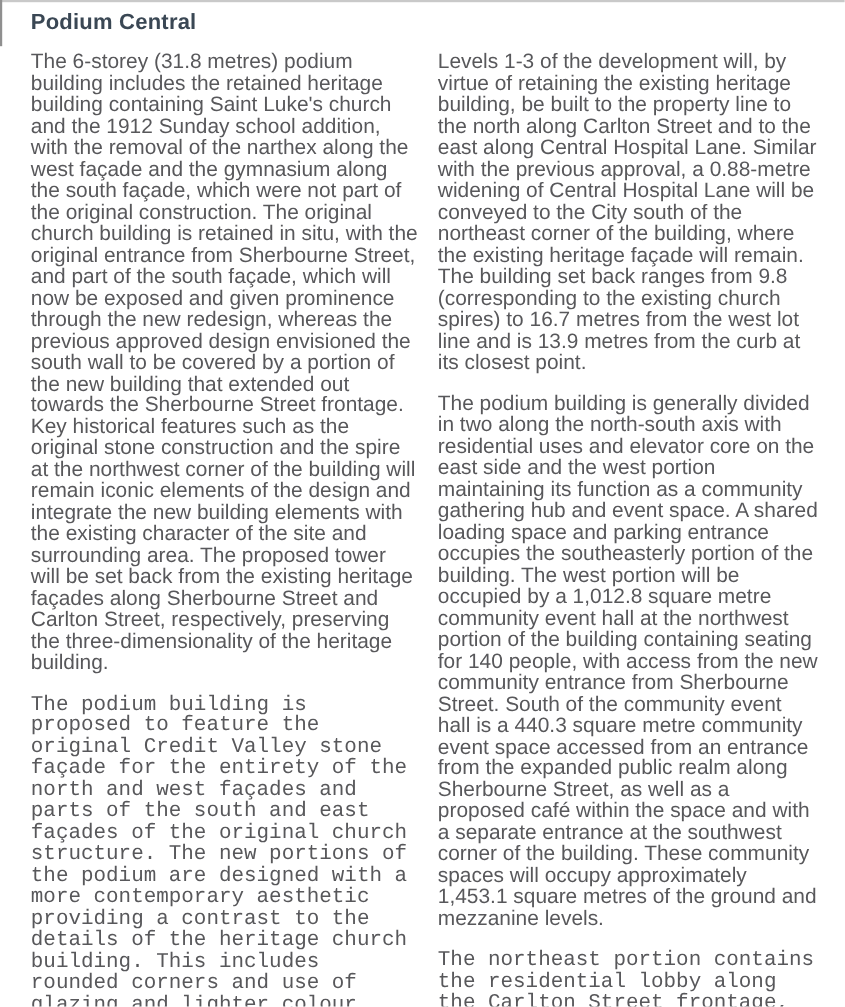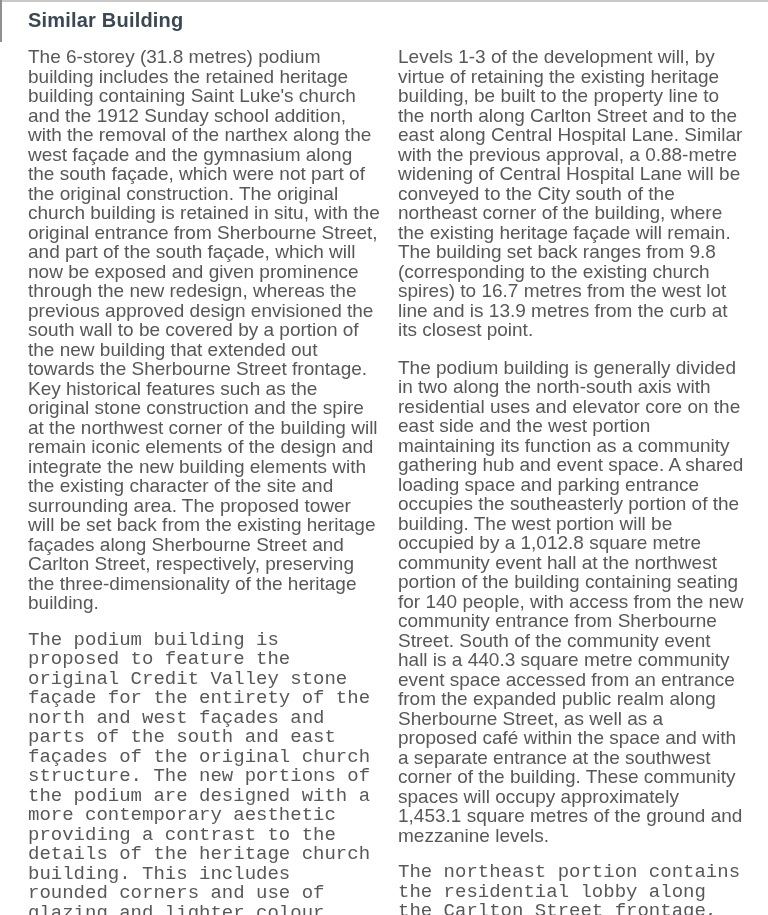--- a/index.html
+++ b/index.html
@@ -60,21 +60,21 @@
   .col p:last-child { margin-bottom: 0; font-family: Liberation Mono, monospace; }
 </style>
 </head>
 <body>
 
 <div class="page">
   <div class="top-border"></div>
   <div class="left-edge-mark"></div>
 
   <div class="content">
-    <h1 class="doc-title">Similar Building</h1>
+    <h1 class="doc-title">Podium Central</h1>
 
     <div class="columns">
 
       <div class="col col-left">
         <p>The 6-storey (31.8 metres) podium building includes the retained heritage building containing Saint Luke's church and the 1912 Sunday school addition, with the removal of the narthex along the west façade and the gymnasium along the south façade, which were not part of the original construction. The original church building is retained in situ, with the original entrance from Sherbourne Street, and part of the south façade, which will now be exposed and given prominence through the new redesign, whereas the previous approved design envisioned the south wall to be covered by a portion of the new building that extended out towards the Sherbourne Street frontage. Key historical features such as the original stone construction and the spire at the northwest corner of the building will remain iconic elements of the design and integrate the new building elements with the existing character of the site and surrounding area. The proposed tower will be set back from the existing heritage façades along Sherbourne Street and Carlton Street, respectively, preserving the three-dimensionality of the heritage building.</p>
         <p>The podium building is proposed to feature the original Credit Valley stone façade for the entirety of the north and west façades and parts of the south and east façades of the original church structure. The new portions of the podium are designed with a more contemporary aesthetic providing a contrast to the details of the heritage church building. This includes rounded corners and use of glazing and lighter colour pallet to give emphasis to the heritage elements of the retained portions of the church building.</p>
       </div>
 
       <div class="col col-right">
         <p>Levels 1-3 of the development will, by virtue of retaining the existing heritage building, be built to the property line to the north along Carlton Street and to the east along Central Hospital Lane. Similar with the previous approval, a 0.88-metre widening of Central Hospital Lane will be conveyed to the City south of the northeast corner of the building, where the existing heritage façade will remain. The building set back ranges from 9.8 (corresponding to the existing church spires) to 16.7 metres from the west lot line and is 13.9 metres from the curb at its closest point.</p>

